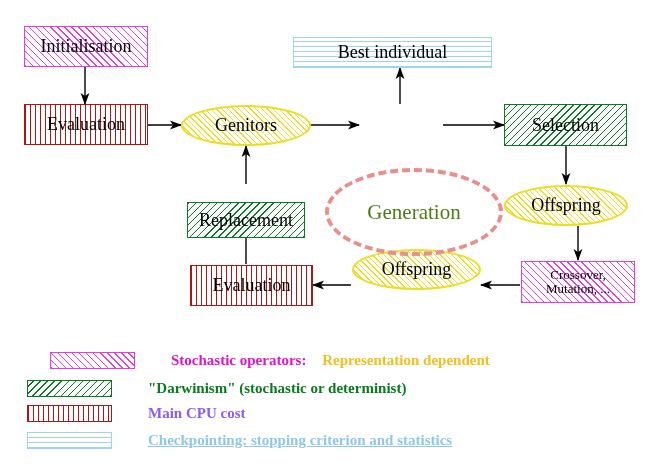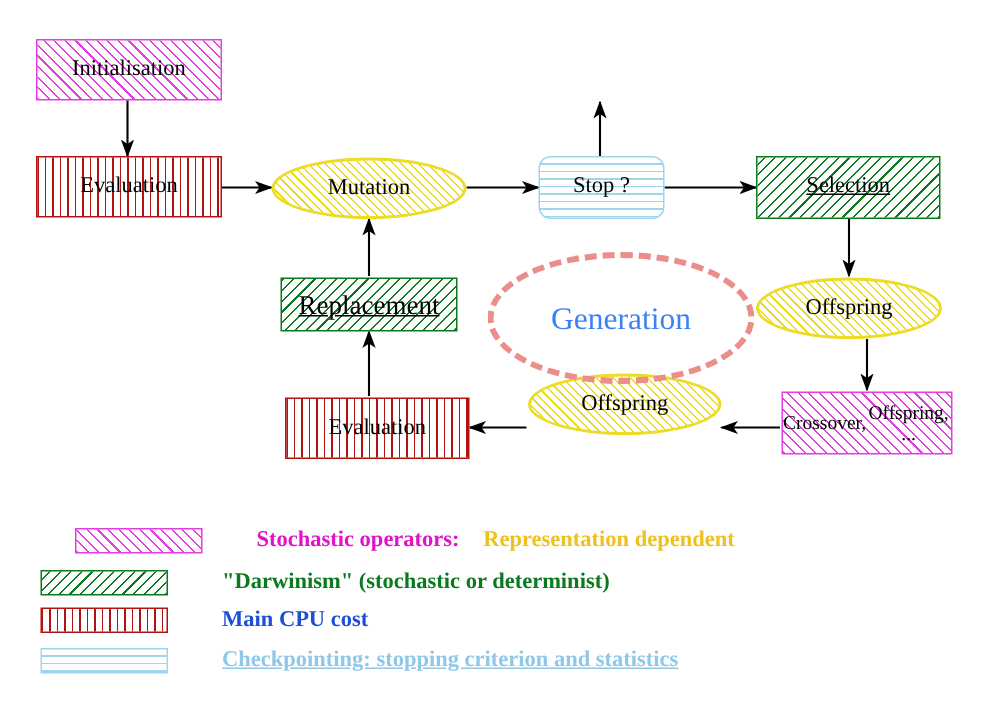--- a/index.html
+++ b/index.html
@@ -17,21 +17,20 @@
     border:1.5px solid #e33fe0;
     background-color:#ffffff;
     background-image:repeating-linear-gradient(45deg,
       #e33fe0 0px,#e33fe0 1px,rgba(255,255,255,0) 1px,rgba(255,255,255,0) 5px);
   }
   .hatch-green{
     border:1.5px solid #0a7a1e;
     background-color:#ffffff;
     background-image:repeating-linear-gradient(-45deg,
       #0a7a1e 0px,#0a7a1e 1px,rgba(255,255,255,0) 1px,rgba(255,255,255,0) 5px);
-    text-decoration:underline;
   }
   .hatch-red{
     border:1.5px solid #b11212;
     background-color:#ffffff;
     background-image:repeating-linear-gradient(90deg,
       #b11212 0px,#b11212 1px,rgba(255,255,255,0) 1px,rgba(255,255,255,0) 5px);
     align-items:center;
   }
   .hatch-blue{
     border:1.5px solid #9fd4ee;
@@ -41,40 +40,40 @@
   }
   .hatch-yellow{
     border:2px solid #ecdc26;
     background-color:#ffffff;
     background-image:repeating-linear-gradient(45deg,
       #ecdc26 0px,#ecdc26 1px,rgba(255,255,255,0) 1px,rgba(255,255,255,0) 4px);
   }
   .ellipse{border-radius:50%;}
   .rounded{border-radius:8px;}
 
-  .lbl-lg{font-size:15px;}
-  .lbl-md{font-size:18px;}
+  .lbl-lg{font-size:18px;}
+  .lbl-md{font-size:18px;margin-top:17px;}
   .lbl-sm{font-size:13px;}
 
   .gen-ellipse{
     position:absolute;border-radius:50%;
     border:4px dashed #ea8e8a;background:transparent;
     display:flex;align-items:center;justify-content:center;
   }
-  .gen-ellipse span{color:#3b82f6;font-size:21px;}
+  .gen-ellipse span{color:#4d7c0f;font-size:21px;}
 
   
   #legend{position:absolute;left:0;top:338px;width:662px;height:110px;}
   .leg-row{position:absolute;left:27px;height:24px;display:flex;align-items:center;}
   .swatch{width:85px;height:17px;box-sizing:border-box;flex:0 0 auto;}
   .leg-text{margin-left:36px;white-space:nowrap;font-size:15px;font-weight:bold;}
   .c-magenta{color:#e312c8;}
   .c-gold{color:#f0c020;}
   .c-green{color:#0a7a1e;}
-  .c-red{color:#1d4ed8;}
+  .c-red{color:#8b5cf6;}
   .c-lblue{color:#8fc7e8;text-decoration:underline;}
 </style>
 </head>
 <body>
 
 <div id="canvas">
 
   <svg width="662" height="471" style="position:absolute;left:0;top:0;">
     <defs>
       <marker id="ah" markerWidth="12" markerHeight="10" refX="11" refY="5" orient="auto" markerUnits="userSpaceOnUse">
@@ -109,39 +108,39 @@
 
   <div class="node hatch-magenta lbl-lg" style="left:24px;top:26px;width:124px;height:41px;">
     <span>Initialisation</span>
   </div>
 
   <div class="node hatch-red lbl-lg" style="left:24px;top:104px;width:124px;height:41px;">
     <span>Evaluation</span>
   </div>
 
   <div class="node hatch-yellow ellipse lbl-lg" style="left:181px;top:105px;width:130px;height:41px;">
-    <span>Mutation</span>
+    <span>Genitors</span>
   </div>
 
+  <div class="node hatch-blue lbl-lg" style="left:293px;top:37px;width:199px;height:31px;">
+    <span>Best individual</span>
+  </div>
 
-  <div class="node hatch-blue rounded lbl-lg" style="left:359px;top:104px;width:84px;height:42px;">
-    <span>Stop ?</span>
-  </div>
 
   <div class="node hatch-green lbl-lg" style="left:504px;top:104px;width:123px;height:42px;">
     <span>Selection</span>
   </div>
 
   <div class="node hatch-yellow ellipse lbl-lg" style="left:504px;top:185px;width:124px;height:41px;">
     <span>Offspring</span>
   </div>
 
-  <div class="node hatch-magenta lbl-sm" style="left:521px;top:261px;width:114px;height:42px;flex-direction:row;">
+  <div class="node hatch-magenta lbl-sm" style="left:521px;top:261px;width:114px;height:42px;flex-direction:column;">
     <span>Crossover,</span>
-    <span>Offspring, ...</span>
+    <span>Mutation, ...</span>
   </div>
 
   <div class="node hatch-yellow ellipse lbl-lg" style="left:352px;top:249px;width:129px;height:41px;">
     <span>Offspring</span>
   </div>
 
   <div class="node hatch-red lbl-lg" style="left:190px;top:265px;width:123px;height:41px;">
     <span>Evaluation</span>
   </div>
 

